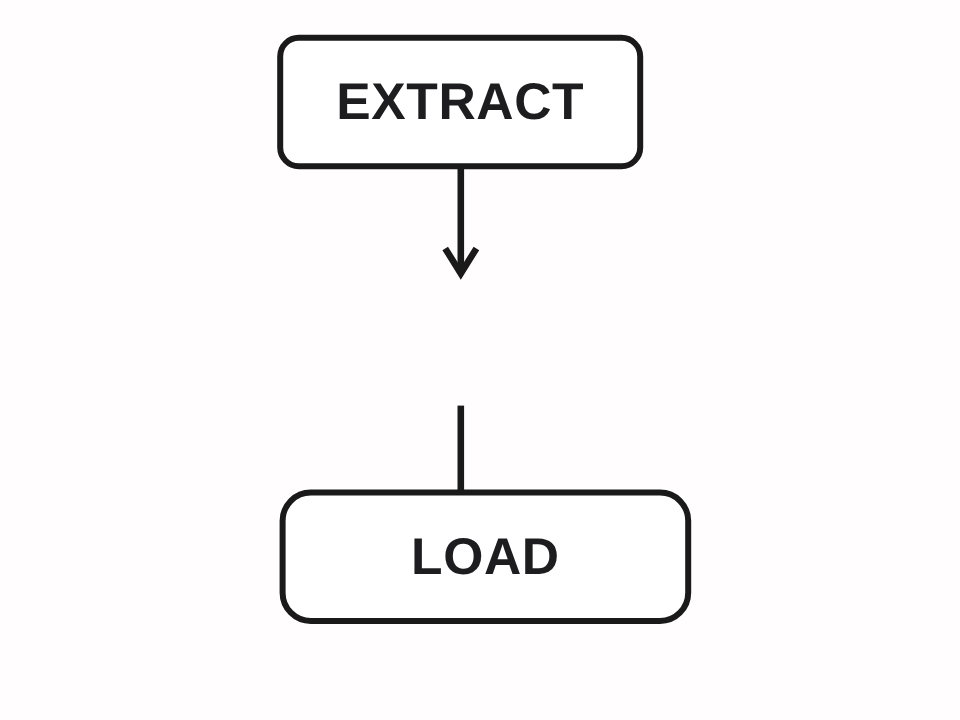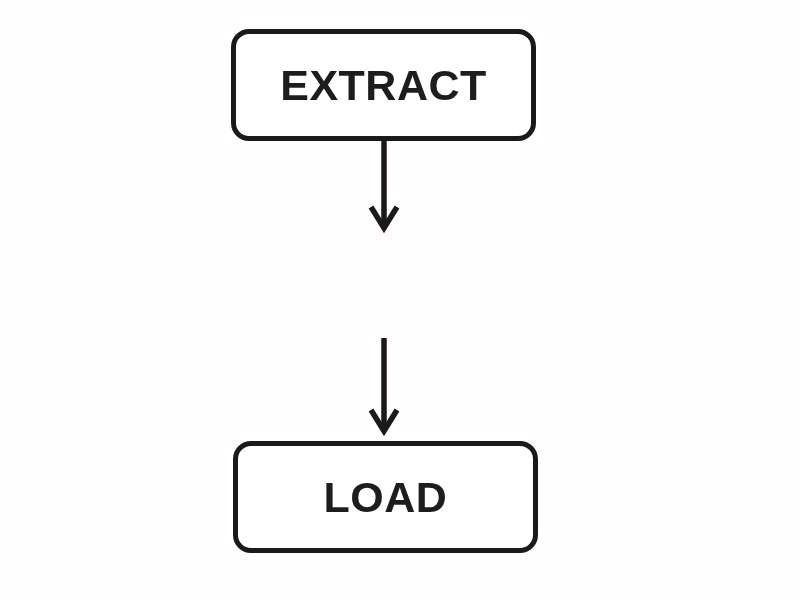--- a/index.html
+++ b/index.html
@@ -34,21 +34,21 @@
   .node-label {
     font-size: 43px;
     font-weight: bold;
     color: var(--text);
     letter-spacing: 0.5px;
     white-space: nowrap;
     user-select: none;
   }
   .node-extract   { left: 231px; top: 29px;  width: 305px; height: 112px; }
   .node-transform { left: 233px; top: 228px; width: 303px; height: 111px; }
-  .node-load      { left: 233px; top: 441px; width: 305px; height: 112px; }
+  .node-load      { left: 233px; top: 408px; width: 343px; height: 112px; border-radius: 26px; }
   .arrow {
     position: absolute;
     overflow: visible;
   }
   .arrow-1 { left: 362px; top: 140px; }
   .arrow-2 { left: 362px; top: 338px; }
   .arrow line,
   .arrow polyline {
     stroke: var(--node-stroke);
     stroke-width: 5.5;

